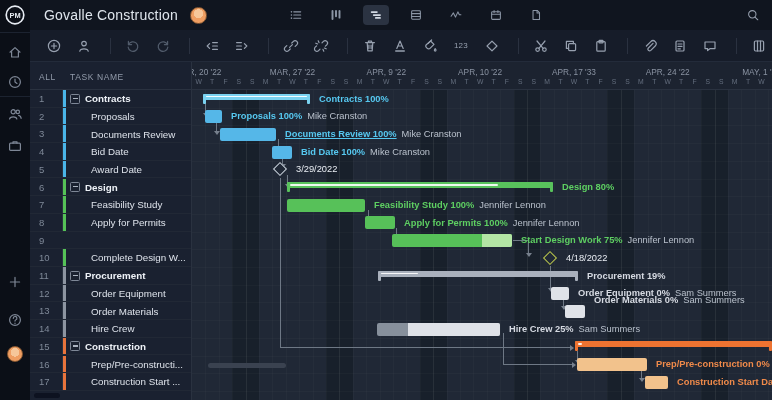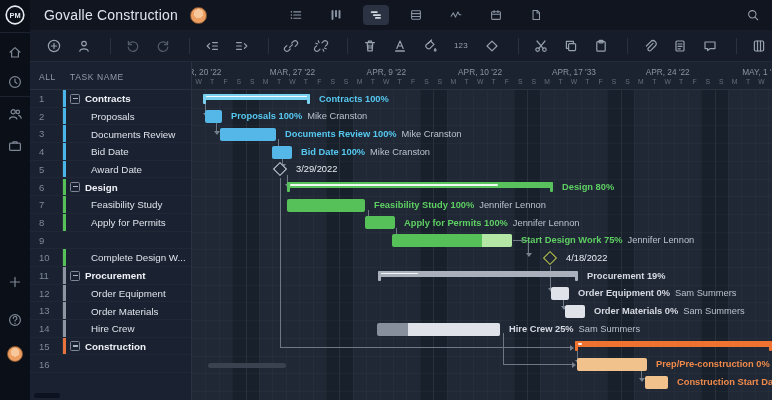--- a/index.html
+++ b/index.html
@@ -417,20 +417,31 @@
         </div>
         <div class="trow" style="top: 247.8px;">
           <span class="tnum">15</span>
           <div class="tcell">
             <div class="stripe" style="background: rgb(232, 116, 60);"></div>
             <div class="tname parent"><span class="colbox"></span>Construction</div>
           </div>
         </div>
         <div class="trow" style="top: 265.5px;">
           <span class="tnum">16</span>
+          <div class="tcell">
+            <div class="stripe" style="background: rgb(232, 116, 60);"></div>
+            <div class="tname child">Prep/Pre-constructi...</div>
+          </div>
+        </div>
+        <div class="trow" style="top: 283.2px;">
+          <span class="tnum">17</span>
+          <div class="tcell">
+            <div class="stripe" style="background: rgb(232, 116, 60);"></div>
+            <div class="tname child">Construction Start ...</div>
+          </div>
         </div>
       </div>
     <div class="t-thumb"></div>
   </div>
 
   <div class="gantt">
     <div class="ghead" id="ghead">
         <span class="wlabel" style="left: 6.7px;">MAR, 20 '22</span>
         <span class="dletter" style="left: 6.7px;">W</span>
         <span class="dletter" style="left: 20.1px;">T</span>
@@ -587,21 +598,21 @@
         <div class="conn" style="left: 449px; top: 279px; width: 1px; height: 9px;"></div>
         <div class="arr-d" style="left: 446.5px; top: 288px;"></div>
         <div class="sum" style="left: 11px; top: 3.5px; width: 107px; background: rgb(122, 210, 240);"></div>
         <div class="sumleg" style="left: 11px; top: 3.5px; background: rgb(122, 210, 240);"></div>
         <div class="sumleg" style="left: 115px; top: 3.5px; background: rgb(122, 210, 240);"></div>
         <div class="sumprog" style="left: 14px; top: 5.5px; width: 101px;"></div>
         <div class="glabel" style="left: 127px; top: 3.6px;"><b style="color: rgb(86, 200, 240);">Contracts 100%</b></div>
         <div class="bar" style="left: 13px; top: 20.1px; width: 17px; background: rgb(85, 183, 232);"></div>
         <div class="glabel" style="left: 39px; top: 21.3px;"><b style="color: rgb(86, 200, 240);">Proposals 100%</b><span class="asg">Mike Cranston</span></div>
         <div class="bar" style="left: 28px; top: 37.8px; width: 56px; background: rgb(85, 183, 232);"></div>
-        <div class="glabel" style="left: 93px; top: 39px;"><b style="color: rgb(86, 200, 240);">Documents Review 100%</b><span class="asg">Mike Cranston</span></div>
+        <div class="glabel" style="left: 93px; top: 39px;"><b style="color: rgb(86, 200, 240); text-decoration: underline;">Documents Review 100%</b><span class="asg">Mike Cranston</span></div>
         <div class="bar" style="left: 80px; top: 55.5px; width: 20px; background: rgb(85, 183, 232);"></div>
         <div class="glabel" style="left: 109px; top: 56.7px;"><b style="color: rgb(86, 200, 240);">Bid Date 100%</b><span class="asg">Mike Cranston</span></div>
         <div class="mile" style="left: 83px; top: 74.4px; border: 1.6px solid rgb(205, 214, 224);"></div>
         <div class="glabel" style="left: 104px; top: 74.4px;"><b style="color: rgb(233, 237, 243); font-weight: normal;">3/29/2022</b></div>
         <div class="sum" style="left: 95px; top: 92px; width: 266px; background: rgb(88, 194, 92);"></div>
         <div class="sumleg" style="left: 95px; top: 92px; background: rgb(88, 194, 92);"></div>
         <div class="sumleg" style="left: 358px; top: 92px; background: rgb(88, 194, 92);"></div>
         <div class="sumprog" style="left: 98px; top: 94px; width: 208px;"></div>
         <div class="glabel" style="left: 370px; top: 92.1px;"><b style="color: rgb(94, 207, 98);">Design 80%</b></div>
         <div class="bar" style="left: 95px; top: 108.6px; width: 78px; background: rgb(87, 193, 89);"></div>
@@ -615,21 +626,21 @@
         <div class="mile" style="left: 353px; top: 162.9px; border: 1.6px solid rgb(189, 202, 77);"></div>
         <div class="glabel" style="left: 374px; top: 162.9px;"><b style="color: rgb(233, 237, 243); font-weight: normal;">4/18/2022</b></div>
         <div class="sum" style="left: 186px; top: 180.5px; width: 200px; background: rgb(169, 176, 188);"></div>
         <div class="sumleg" style="left: 186px; top: 180.5px; background: rgb(169, 176, 188);"></div>
         <div class="sumleg" style="left: 383px; top: 180.5px; background: rgb(169, 176, 188);"></div>
         <div class="sumprog" style="left: 189px; top: 182.5px; width: 36.86px;"></div>
         <div class="glabel" style="left: 395px; top: 180.6px;"><b style="color: rgb(214, 218, 226);">Procurement 19%</b></div>
         <div class="bar" style="left: 359px; top: 197.1px; width: 18px; background: rgb(223, 226, 232);"></div>
         <div class="glabel" style="left: 386px; top: 198.3px;"><b style="color: rgb(214, 218, 226);">Order Equipment 0%</b><span class="asg">Sam Summers</span></div>
         <div class="bar" style="left: 373px; top: 214.8px; width: 20px; background: rgb(223, 226, 232);"></div>
-        <div class="glabel" style="left: 402px; top: 216px;"><b style="color: rgb(214, 218, 226);">Order Materials 0%</b><span class="asg">Sam Summers</span></div>
+        <div class="glabel" style="left: 402px; top: 205px;"><b style="color: rgb(214, 218, 226);">Order Materials 0%</b><span class="asg">Sam Summers</span></div>
         <div class="bar" style="left: 185px; top: 232.5px; width: 123px; background: rgb(135, 144, 156);">
           <div class="rest" style="width: 92.25px; background: rgb(223, 226, 232);"></div>
         </div>
         <div class="glabel" style="left: 317px; top: 233.7px;"><b style="color: rgb(214, 218, 226);">Hire Crew 25%</b><span class="asg">Sam Summers</span></div>
         <div class="sum" style="left: 383px; top: 251.3px; width: 197px; background: rgb(238, 115, 49);"></div>
         <div class="sumleg" style="left: 383px; top: 251.3px; background: rgb(238, 115, 49);"></div>
         <div class="sumleg" style="left: 577px; top: 251.3px; background: rgb(238, 115, 49);"></div>
         <div class="sumprog" style="left: 386px; top: 253.3px; width: 3.82px;"></div>
         <div class="bar" style="left: 385px; top: 267.9px; width: 70px; background: rgb(242, 194, 140);"></div>
         <div class="glabel" style="left: 464px; top: 269.1px;"><b style="color: rgb(240, 138, 74);">Prep/Pre-construction 0%</b></div>

